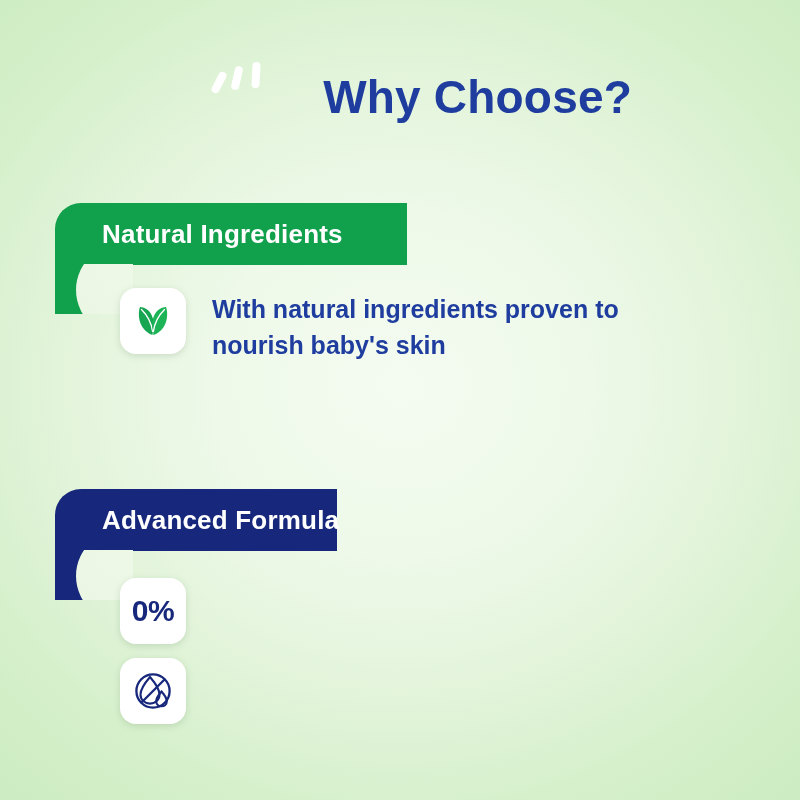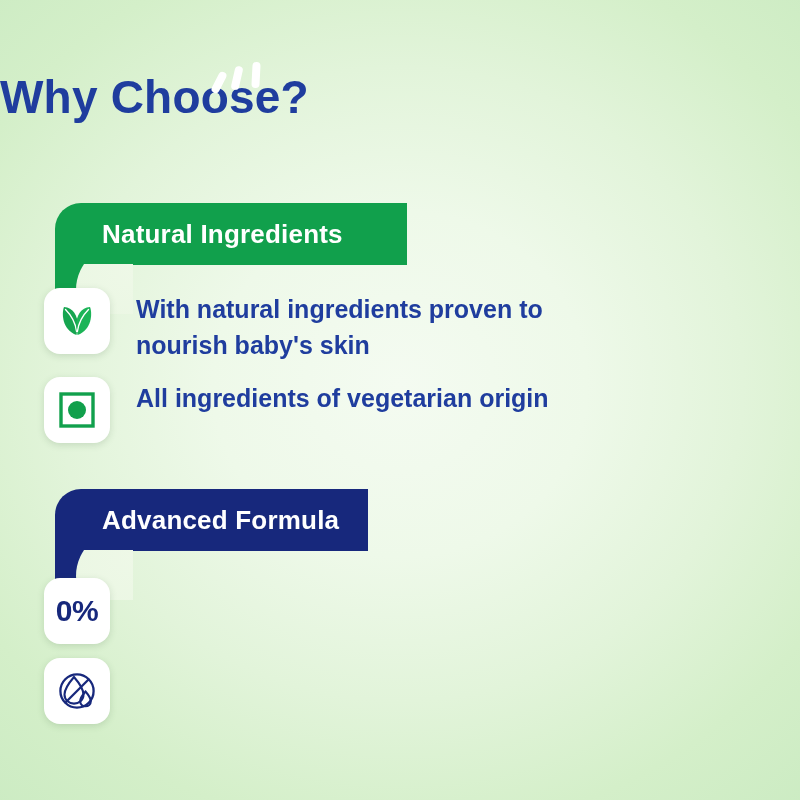--- a/index.html
+++ b/index.html
@@ -25,21 +25,21 @@
                 #cbebc2 100%);
     overflow: hidden;
   }
 
   
   .title-wrap {
     position: absolute;
     top: 60px;
     left: 0;
     width: 632px;
-    text-align: left;
+    text-align: right;
   }
   .sparkles {
     position: absolute;
     left: 213px;
     top: 0px;
     width: 60px;
     height: 34px;
   }
   .spark {
     position: absolute;
@@ -112,21 +112,21 @@
     left: 0; top: -2px;
     width: 78px;
     height: 52px;
     background: inherit;
   }
 
   
   .ribbon.green .ribbon-bar { width: 352px; background: #11a04c; }
   .ribbon.green .ribbon-tail { background: #11a04c; }
   
-  .ribbon.navy .ribbon-bar { width: 313px; background: #17287c; }
+  .ribbon.navy .ribbon-bar { width: 282px; background: #17287c; }
   .ribbon.navy .ribbon-tail { background: #17287c; }
 
   .tail-cut {
     position: absolute;
     left: 21px;
     top: -26px;
     width: 120px;
     height: 104px;
     border-radius: 50%;
     background: radial-gradient(ellipse 300% 300% at 50% 30%,
@@ -135,21 +135,21 @@
 
   
   .features {
     position: absolute;
     left: 0;
     width: 800px;
   }
   .feature-row {
     display: flex;
     align-items: flex-start;
-    padding-left: 44px;
+    padding-left: 120px;
     margin-bottom: 14px;
   }
   .feature-icon {
     flex: 0 0 auto;
     width: 66px;
     height: 66px;
     border-radius: 16px;
     background: #ffffff;
     box-shadow: 0 2px 7px rgba(60, 100, 60, 0.18);
     display: flex;
@@ -206,29 +206,20 @@
           <path d="M20.5 35 C6 30 5.5 13 8 7 C17 7.5 22 16 21.6 25 C21.4 29 21 32 20.5 35 Z" fill="#16a550"></path>
           <path d="M9.5 9.5 C15 15 19.4 22.5 20.6 31.5" stroke="#ffffff" stroke-width="1.4" fill="none" stroke-linecap="round"></path>
           <path d="M21.5 35 C36 30 36.5 13 34 7 C25 7.5 20 16 20.4 25 C20.6 29 21 32 21.5 35 Z" fill="#1cb457"></path>
           <path d="M32.5 9.5 C27 15 22.6 22.5 21.4 31.5" stroke="#ffffff" stroke-width="1.4" fill="none" stroke-linecap="round"></path>
         </svg>
       </div>
       <div class="feature-text">With natural ingredients proven to
 nourish baby's skin</div>
     </div>
 
-    <div class="feature-row">
-      <div class="feature-icon">
-        <svg width="40" height="40" viewBox="0 0 40 40" aria-hidden="true">
-          <rect x="4" y="4" width="32" height="32" fill="none" stroke="#11a04c" stroke-width="3.4"></rect>
-          <circle cx="20" cy="20" r="9" fill="#11a04c"></circle>
-        </svg>
-      </div>
-      <div class="feature-text">All ingredients of vegetarian origin</div>
-    </div>
 
   </div>
 
   <div class="section" style="top:489px;">
     <div class="ribbon navy">
       <div class="ribbon-bar">
         <span class="ribbon-label">Advanced Formula</span>
       </div>
       <div class="ribbon-tail">
         <span class="tail-cut"></span>

